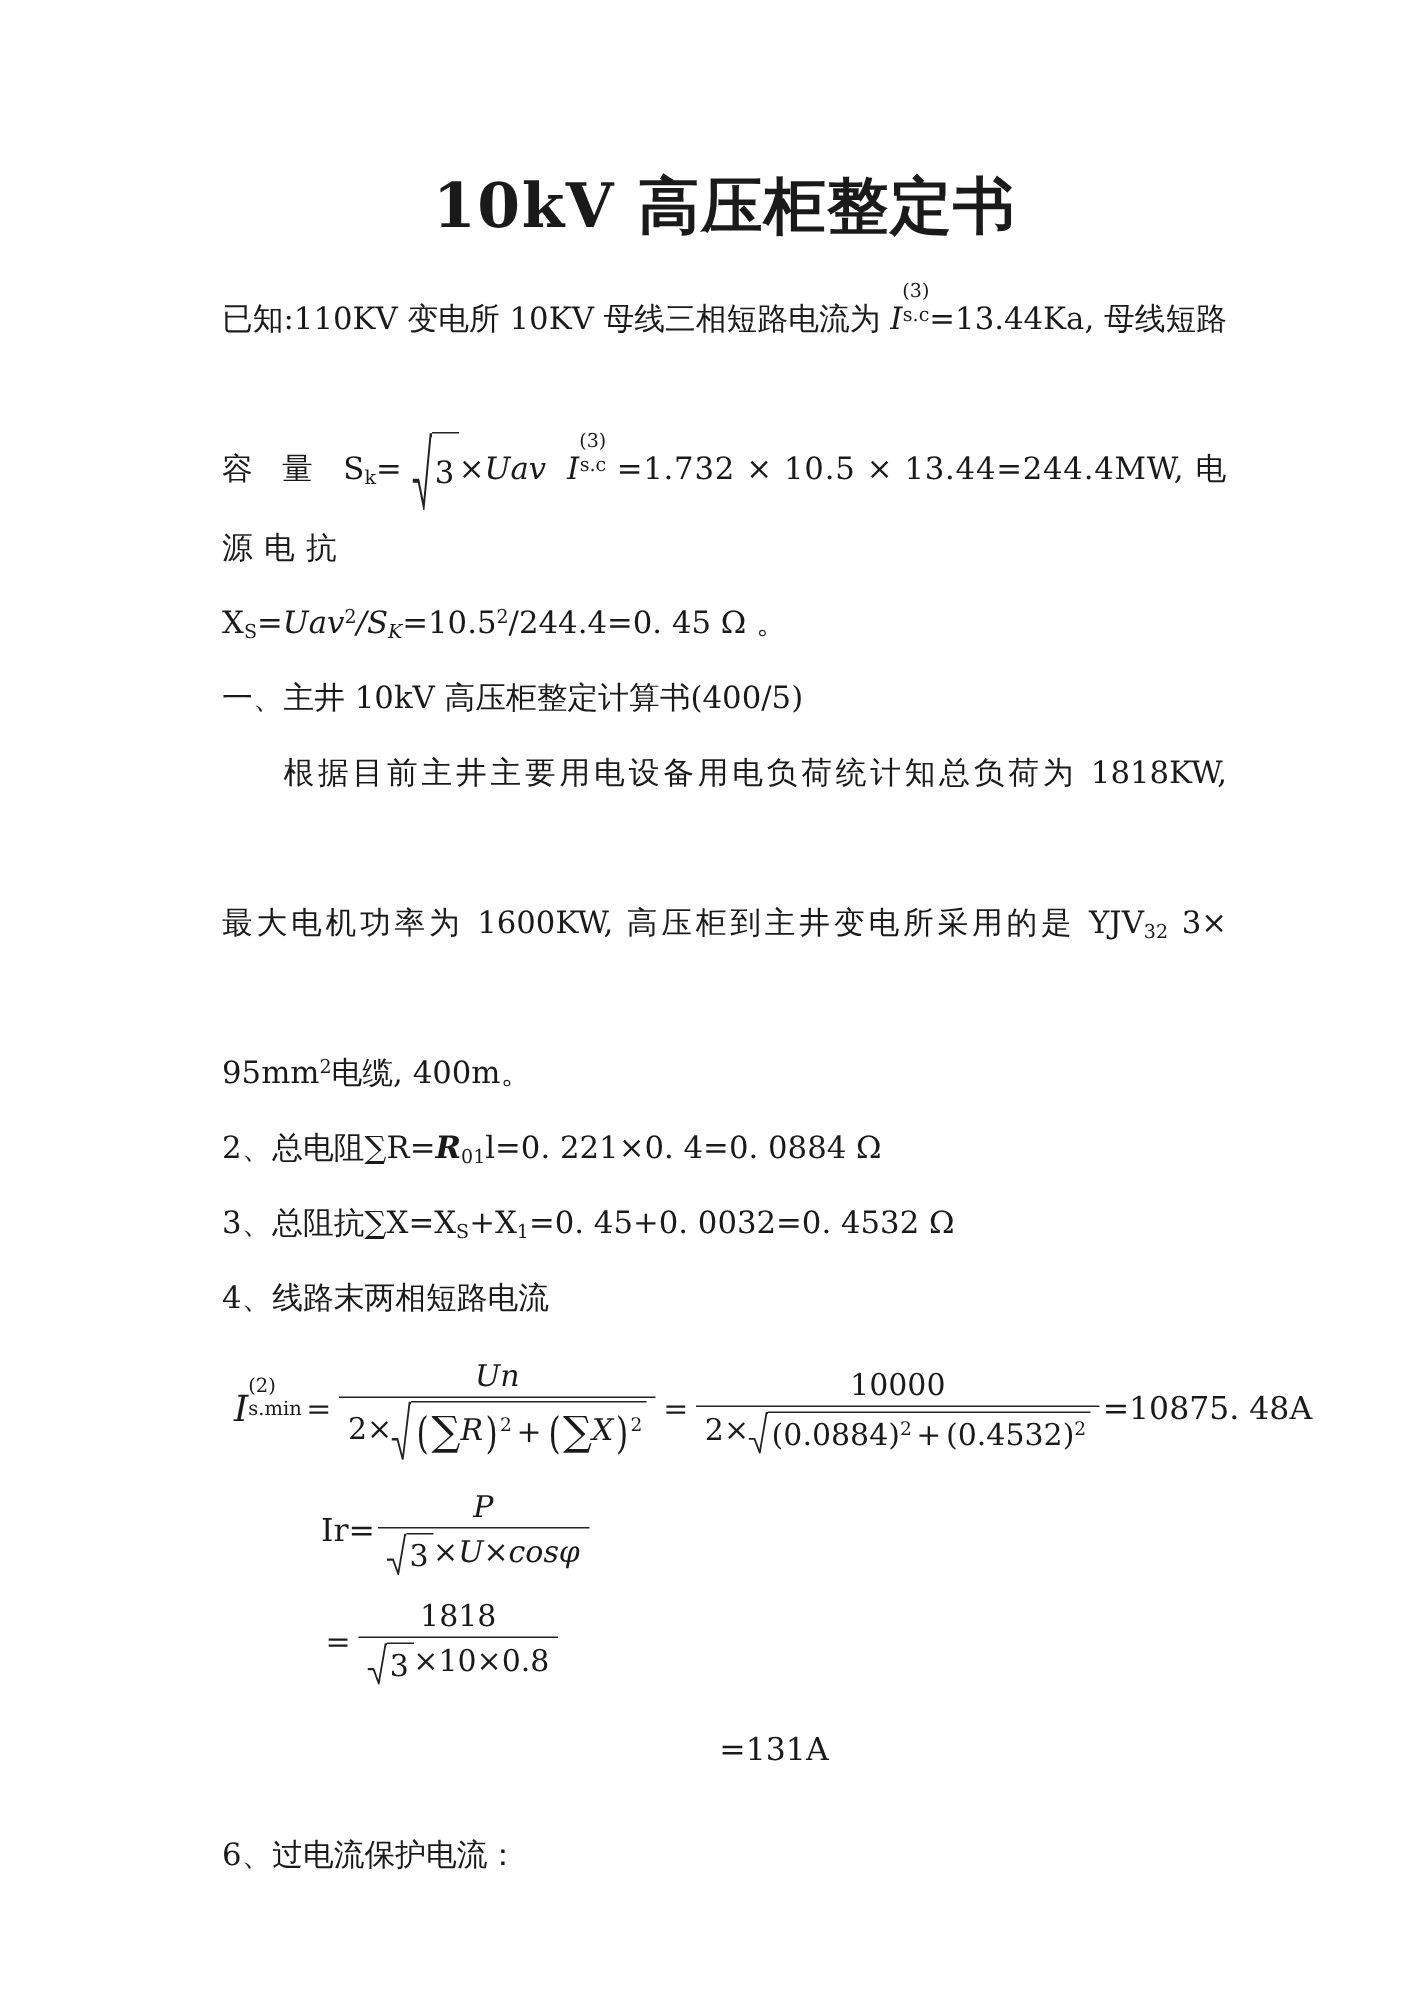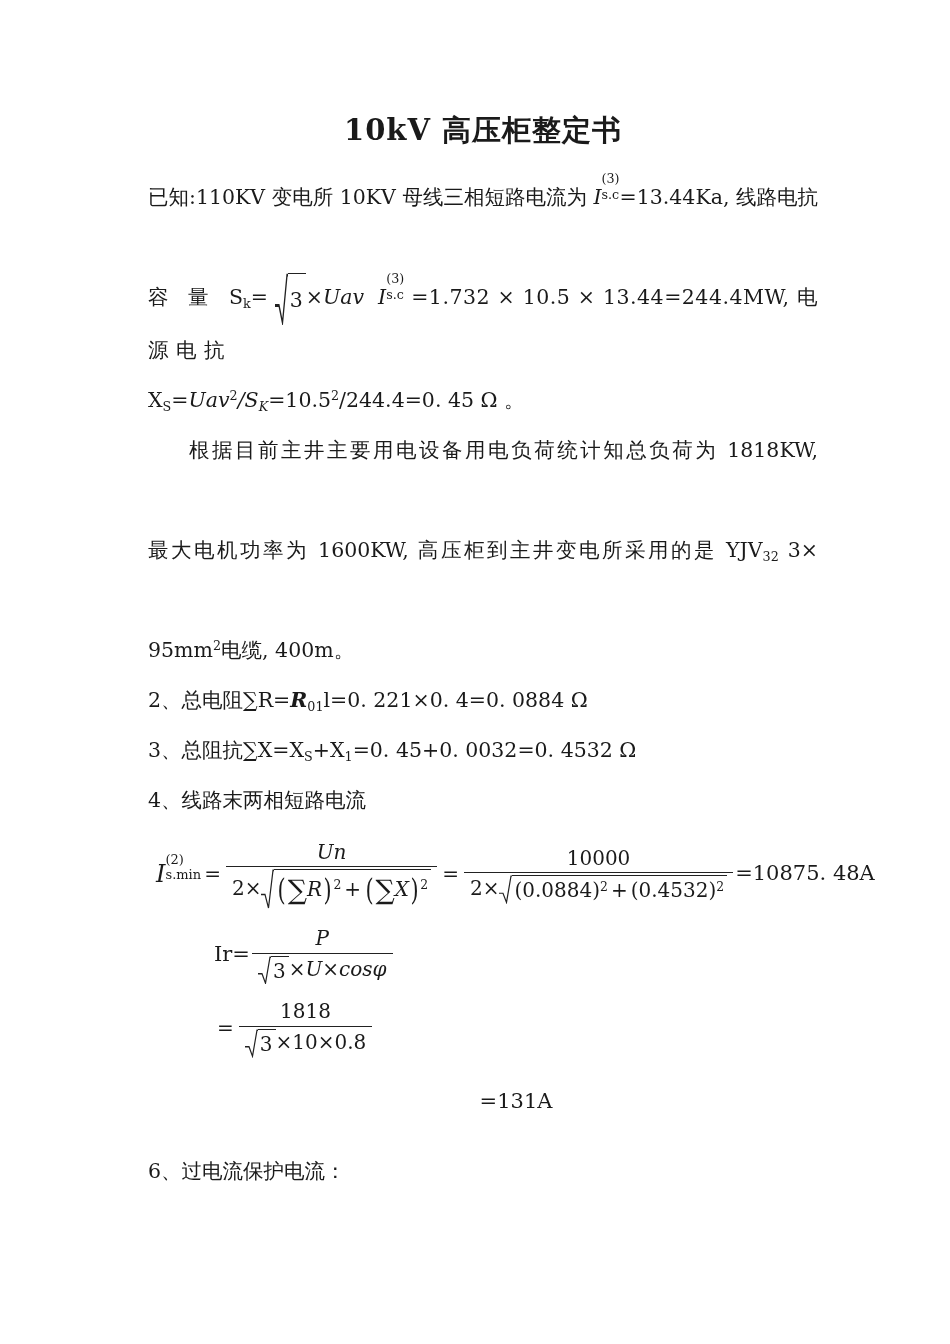--- a/index.html
+++ b/index.html
@@ -17,21 +17,21 @@
   .page {
     position: relative;
     width: 950px;
     height: 1344px;
     background: #ffffff;
     box-sizing: border-box;
     padding: 96px 132px 0 148px;
   }
   .doc-title {
     text-align: center;
-    font-size: 29px;
+    font-size: 41px;
     font-weight: bold;
     letter-spacing: 1px;
     margin: 16px 0 24px 0;
     line-height: 1.25;
     font-family: "DejaVu Serif", "Liberation Serif", serif;
   }
   .para {
     font-size: 20.5px;
     line-height: 50px;
     text-align: justify;
@@ -53,21 +53,21 @@
   .supsub {
     display: inline-block;
     vertical-align: baseline;
     font-size: 0.62em;
     line-height: 1;
     text-align: left;
     position: relative;
     top: -0.1em;
   }
   .supsub .u { display: block; position: relative; top: -0.55em; }
-  .supsub .d { display: block; position: relative; top: -0.35em; white-space: nowrap; }
+  .supsub .d { display: block; position: relative; top: -0.35em; white-space: nowrap; text-align: right; }
   .frac {
     display: inline-block;
     vertical-align: middle;
     text-align: center;
     margin: 0 2px;
   }
   .frac .num {
     display: block;
     padding: 0 6px 1px 6px;
     border-bottom: 1.3px solid #222;
@@ -120,34 +120,35 @@
   .fml-3 { margin: 14px 0 0 66px; }
   .fml-4 { margin: 18px 0 0 66px; text-align: center; }
 </style>
 </head>
 <body>
 
 <div class="page">
 
   <h1 class="doc-title">10kV 高压柜整定书</h1>
 
-  <p class="para justify-all"><span>已知:110KV 变电所 10KV 母线三相短路电流为 </span><span class="mi">I</span><span class="supsub"><span class="u">(3)</span><span class="d">s.c</span></span><span>=13.44Ka, 线路电抗</span></p>
+  <p class="para justify-all"><span>已知:110KV 变电所 10KV 母线三相短路电流为 </span><span class="mi">I</span><span class="supsub"><span class="u">(3)</span><span class="d">s.c</span></span><span>=13.44Ka, 母线短路</span></p>
 
   <p class="para" style="letter-spacing:0;">
     <span style="letter-spacing:6px">容 量</span>&nbsp;&nbsp;<span>S</span><sub>k</sub><span>=</span>&nbsp;<span class="sqrt"><span class="rad">
           <svg viewBox="0 0 13 24" preserveAspectRatio="none">
             <path d="M0 15 L4 15 L7.5 23 L12 1 L13 1" fill="none" stroke="#222" stroke-width="1.3"></path>
           </svg>
         </span><span class="body">3</span></span><span class="mi">×Uav</span>&nbsp;&nbsp;<span class="mi">I</span><span class="supsub"><span class="u">(3)</span><span class="d">s.c</span></span>&nbsp;<span style="letter-spacing:0.5px">=1.732 × 10.5 × 13.44=244.4MW, 电 源 电 抗</span>
   </p>
 
   <p class="para">
     <span>X</span><sub>S</sub><span>=</span><span class="mi">Uav</span><sup>2</sup><span class="mi">/</span><span class="mi">S</span><sub class="mi">K</sub><span>=10.5</span><sup>2</sup><span>/244.4=0. 45 Ω 。</span>
   </p>
 
+  <p class="para">一、主井 10kV 高压柜整定计算书(400/5)</p>
 
   <p class="para indent2 justify-all">根据目前主井主要用电设备用电负荷统计知总负荷为 1818KW,</p>
 
   <p class="para justify-all"><span>最大电机功率为 1600KW, 高压柜到主井变电所采用的是 YJV</span><sub>32</sub><span> 3×</span></p>
 
   <p class="para"><span>95mm</span><sup>2</sup><span>电缆, 400m。</span></p>
 
 
   <p class="line"><span>2、总电阻∑R=</span><span class="mb">R</span><sub>01</sub><span>l=0. 221×0. 4=0. 0884 Ω</span></p>
 

